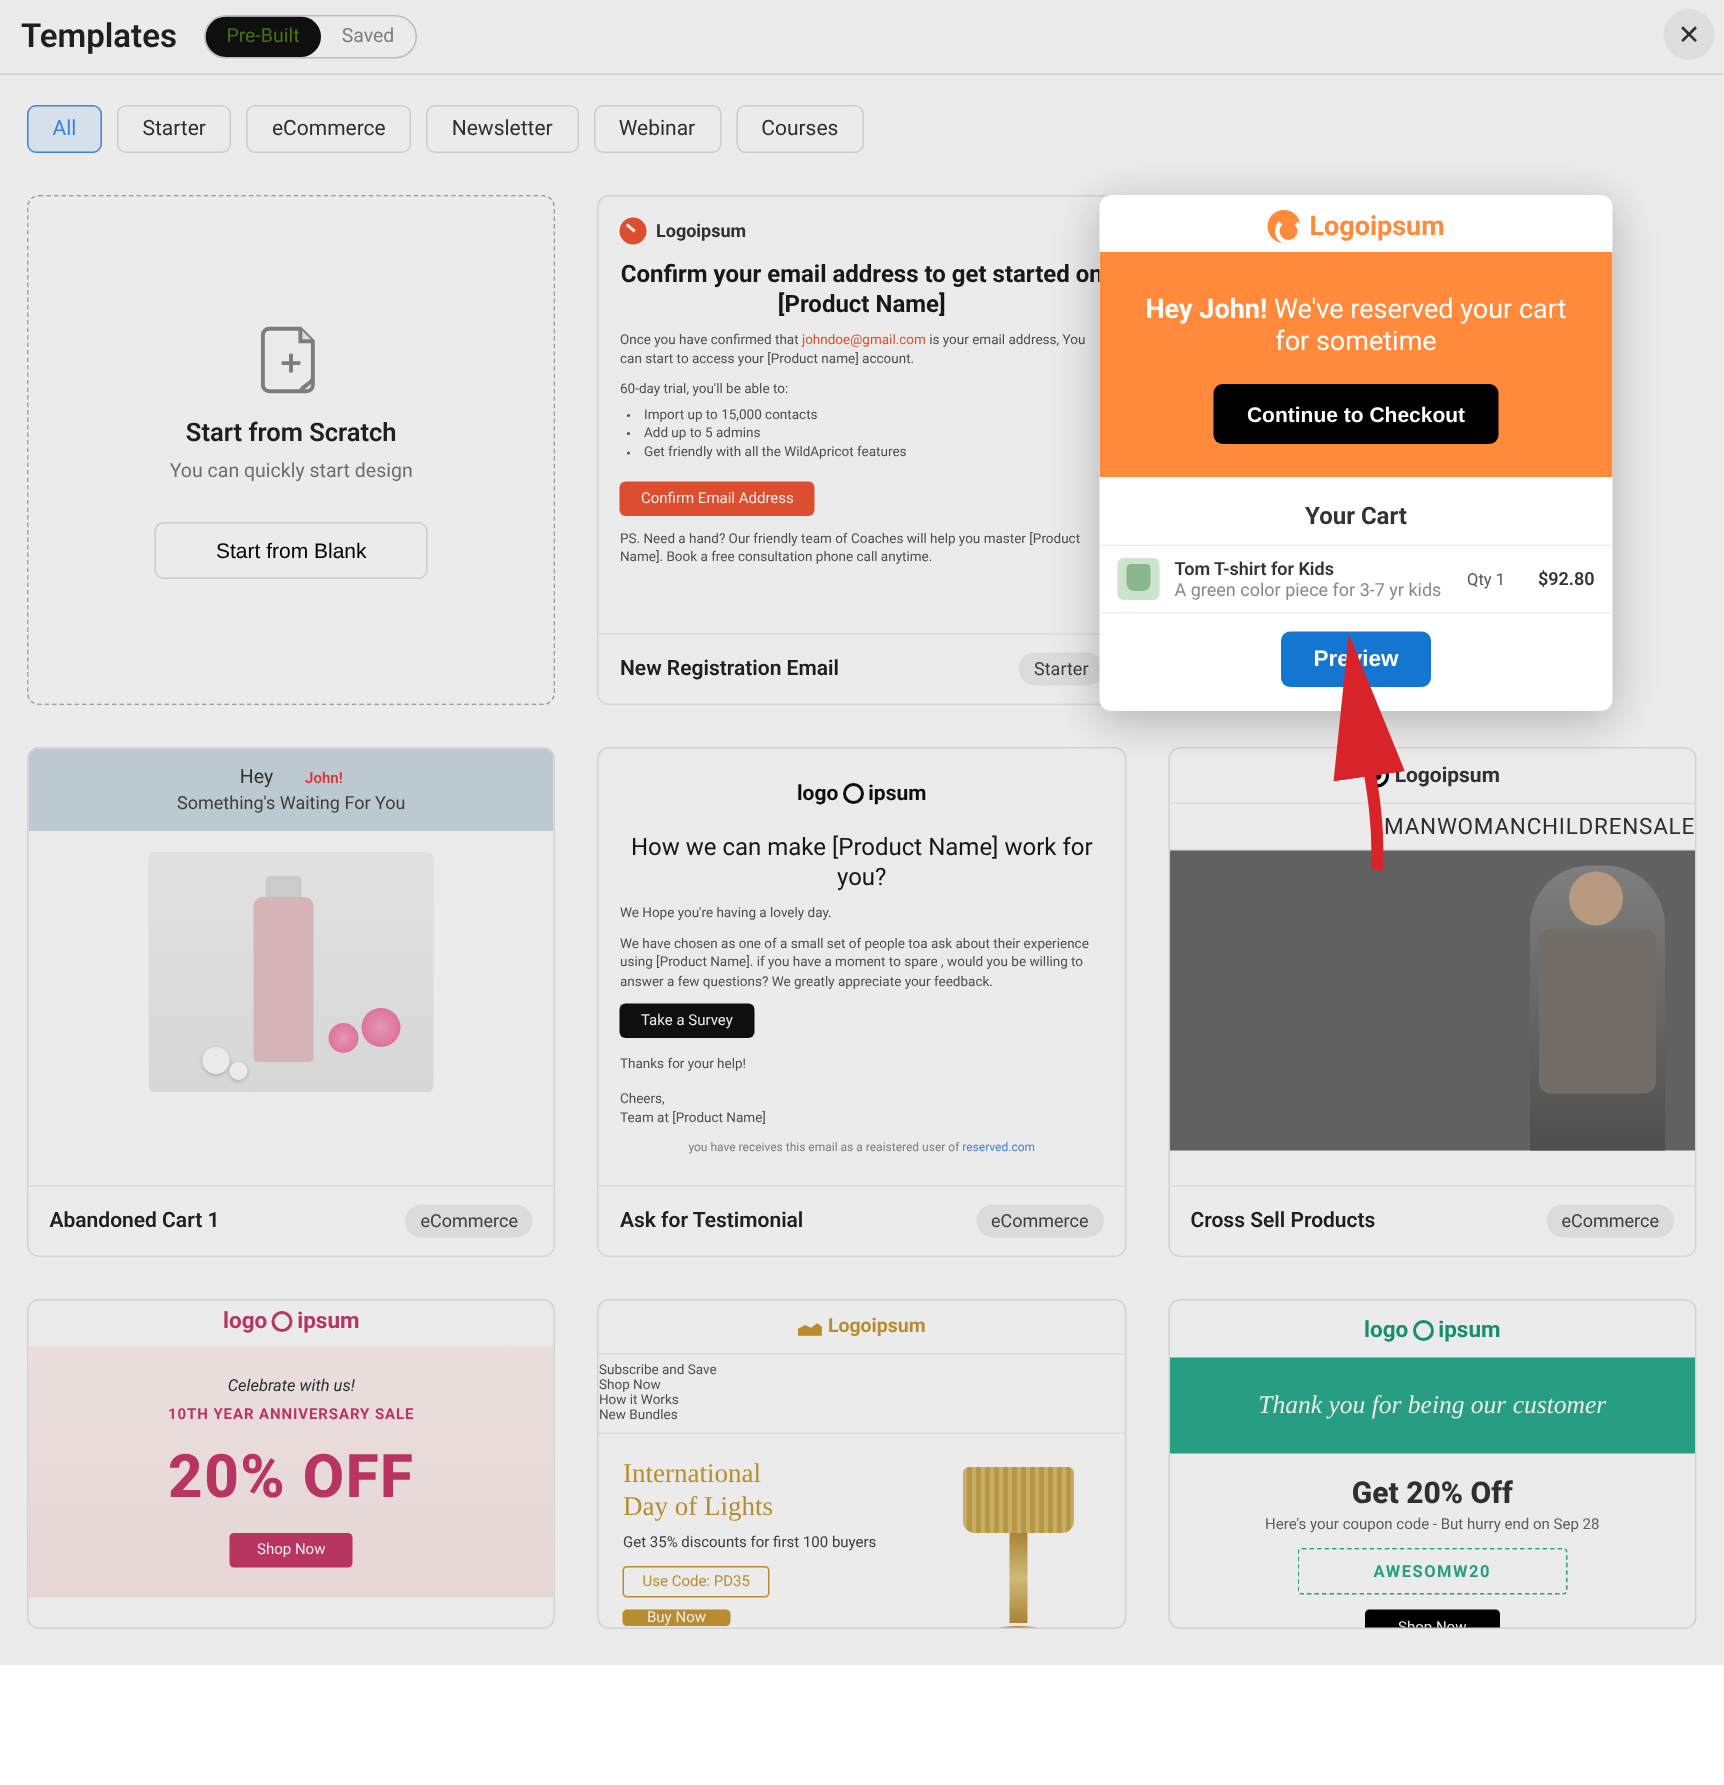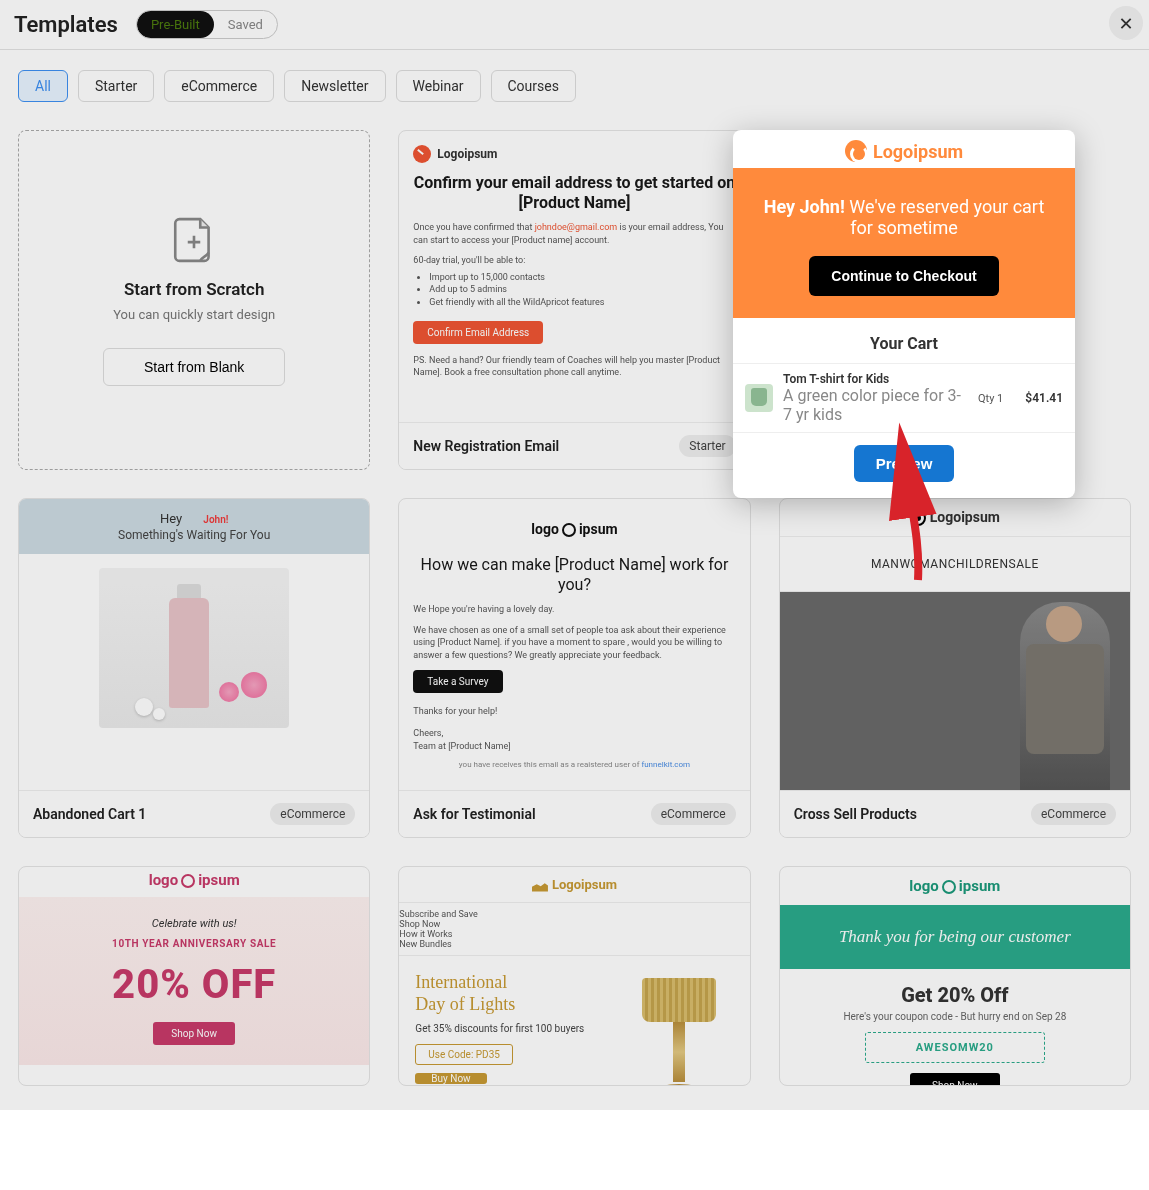--- a/index.html
+++ b/index.html
@@ -74,21 +74,21 @@
 .hc-hero .line { font-size: 18px; font-weight:400;}
 .hc-hero .line b { font-weight:700;}
 .hc-cta { margin-top: 18px; }
 .hc-cta button { background:#000; color:#fff; border:none; padding: 12px 22px; font-size:14px; font-weight:600; border-radius:6px;}
 .hc-cart-title { text-align:center; font-weight:700; font-size:16px; padding: 16px 0 10px;}
 .hc-row { display:flex; align-items:center; gap:10px; padding: 8px 12px; border-top:1px solid #eee; border-bottom:1px solid #eee;}
 .hc-thumb { width:28px; height:28px; background:#cce3cc; border-radius:4px; position:relative;}
 .hc-thumb::after{content:""; position:absolute; left:6px; top:4px; width:16px; height:18px; background:#89b58f; border-radius:3px 3px 5px 5px;}
 .hc-pinfo { flex:1; }
 .hc-pinfo .pn { font-size:12px; font-weight:600;}
-.hc-pinfo .pd { font-size:16px; color:#888;}
+.hc-pinfo .pd { font-size:12px; color:#888;}
 .hc-qty { font-size:11px; color:#555; margin-right:12px;}
 .hc-price { font-size:12px; font-weight:600; }
 .hc-bottom { text-align:center; padding: 12px 0 16px;}
 .preview-btn { background:#1576d1; color:#fff; border:none; padding:10px 22px; font-size:15px; font-weight:600; border-radius:6px;}
 
 .arrow { position:absolute; z-index:25; top: 462px; left: 896px; width: 35px; height: 120px; pointer-events:none;}
 .arrow svg { width:100%; height:100%; overflow: visible;}
 
 .pv { padding: 14px; }
 .logo-row { display:flex; align-items:center; gap:6px; }
@@ -107,21 +107,21 @@
 .utopia-banner .name { color:#ef3a3a; font-weight:600;margin-left:18px;}
 .utopia-banner .sub { font-size:12px; color:#444; margin-top:2px;}
 .utopia-img { margin:14px auto 0; width: 190px; height: 160px; background:linear-gradient(#f4f4f4,#eaeaea); border-radius:4px; position:relative;}
 .utopia-tube{ position:absolute; left:70px; top:30px; width:40px; height:110px; background:#e8c4c8; border-radius:6px 6px 3px 3px;}
 .utopia-tube::before{content:""; position:absolute; left:8px; top:-14px; width:24px; height:14px; background:#ddd; border-radius:3px 3px 0 0;}
 .utopia-rose { position:absolute; right:22px; bottom:30px; width:26px;height:26px; background:radial-gradient(#f7a6c4,#ef6b9d); border-radius:50%;}
 .utopia-ball{ position:absolute; left:36px; bottom:12px; width:18px;height:18px; background:#fff; border-radius:50%; box-shadow:0 1px 3px rgba(0,0,0,.2);}
 .cross-pv .logor{ text-align:center; padding:10px; font-weight:700; font-size:14px;}
 .cross-pv .logor .cic{ display:inline-block; width:16px;height:16px; border:2px solid #000; border-radius:50%; vertical-align:middle; margin-right:4px; position:relative;}
 .cross-pv .logor .cic::after{content:""; position:absolute; left:3px;top:3px;width:6px;height:6px;background:#000;border-radius:50%;}
-.cross-nav{display:flex; justify-content:center; padding:20px 0; border-top:1px solid #eee; border-bottom:1px solid #eee; font-size:12px; color:#333; letter-spacing:.5px;}
+.cross-nav{display:flex; justify-content:flex-end; padding:6px 0; border-top:1px solid #eee; border-bottom:1px solid #eee; font-size:15px; color:#333; letter-spacing:.5px;}
 .cross-hero{height:200px; background:#6a6a6a; position:relative; display:flex; align-items:center; padding-left:14px;}
 .cross-hero .txt{ color:#d8d8d8; font-weight:800;}
 .cross-hero .txt .l1{ font-size:26px; letter-spacing:2px;}
 .cross-hero .txt .l2{ font-size:26px; letter-spacing:2px;}
 .cross-hero .model{ position:absolute; right:20px; bottom:0; width:90px; height:190px; background:linear-gradient(#8a8a8a,#555); border-radius:40px 40px 0 0;}
 .cross-hero .model::before{content:""; position:absolute; left:26px; top:4px; width:36px;height:36px; background:#c8a88c; border-radius:50%;}
 .cross-hero .model::after{content:""; position:absolute; left:6px; top:42px; width:78px;height:110px; background:#7c7870; border-radius:8px;}
 .sale-pv .top{ text-align:center; font-size:10px; color:#444; padding:6px;}
 .sale-pv .top .sep{ margin:0 6px;}
 .sale-logo{ text-align:center; color:#c83a6a; font-weight:700; font-size:15px; padding:4px 0 8px;}
@@ -249,21 +249,21 @@
   <div class="card">
     <div class="card-preview pv">
       <div class="ask-logo"><span>logo</span><span class="aic"></span><span>ipsum</span></div>
       <h3 style="font-weight:400;">How we can make [Product Name] work for you?</h3>
       <p>We Hope you're having a lovely day.</p>
       <p style="margin-top:8px;">We have chosen as one of a small set of people toa ask about their  experience using [Product Name].  if you have a moment to spare , would you be willing to answer a few questions? We greatly appreciate your feedback.</p>
       <span class="survey-btn">Take a Survey</span>
       <p style="margin-top:12px;">Thanks for your help!</p>
       <p style="margin-top:10px;">Cheers,</p>
       <p>Team at [Product Name]</p>
-      <div class="lastline"><span>you have receives this email as a reaistered user of </span><span class="smalllink">funnelkit.com</span></div>
+      <div class="lastline"><span>you have receives this email as a reaistered user of </span><span class="smalllink">reserved.com</span></div>
     </div>
     <div class="card-footer">
       <span class="name">Ask for Testimonial</span>
       <span class="badge">eCommerce</span>
     </div>
   </div>
 
   <div class="card">
     <div class="card-preview cross-pv">
       <div class="logor"><span class="cic"></span><span>Logoipsum</span></div>
@@ -343,21 +343,21 @@
     <div class="hc-cta"><button>Continue to Checkout</button></div>
   </div>
   <div class="hc-cart-title">Your Cart</div>
   <div class="hc-row">
     <div class="hc-thumb"></div>
     <div class="hc-pinfo">
       <div class="pn">Tom T-shirt for Kids</div>
       <div class="pd">A green color piece for 3-7 yr kids</div>
     </div>
     <div class="hc-qty">Qty 1</div>
-    <div class="hc-price">$41.41</div>
+    <div class="hc-price">$92.80</div>
   </div>
   <div class="hc-bottom">
     <button class="preview-btn">Preview</button>
   </div>
 </div>
 
 <div class="arrow">
   <svg viewBox="0 0 35 120">
     <defs>
       <marker id="ah" markerWidth="12" markerHeight="12" refX="6" refY="3" orient="auto">

